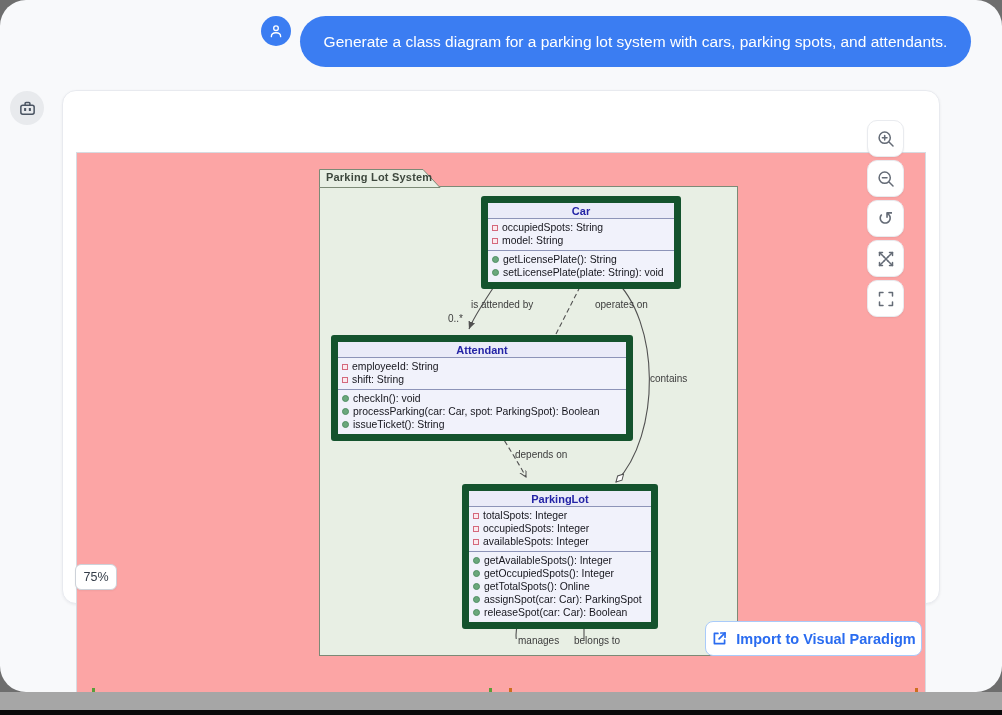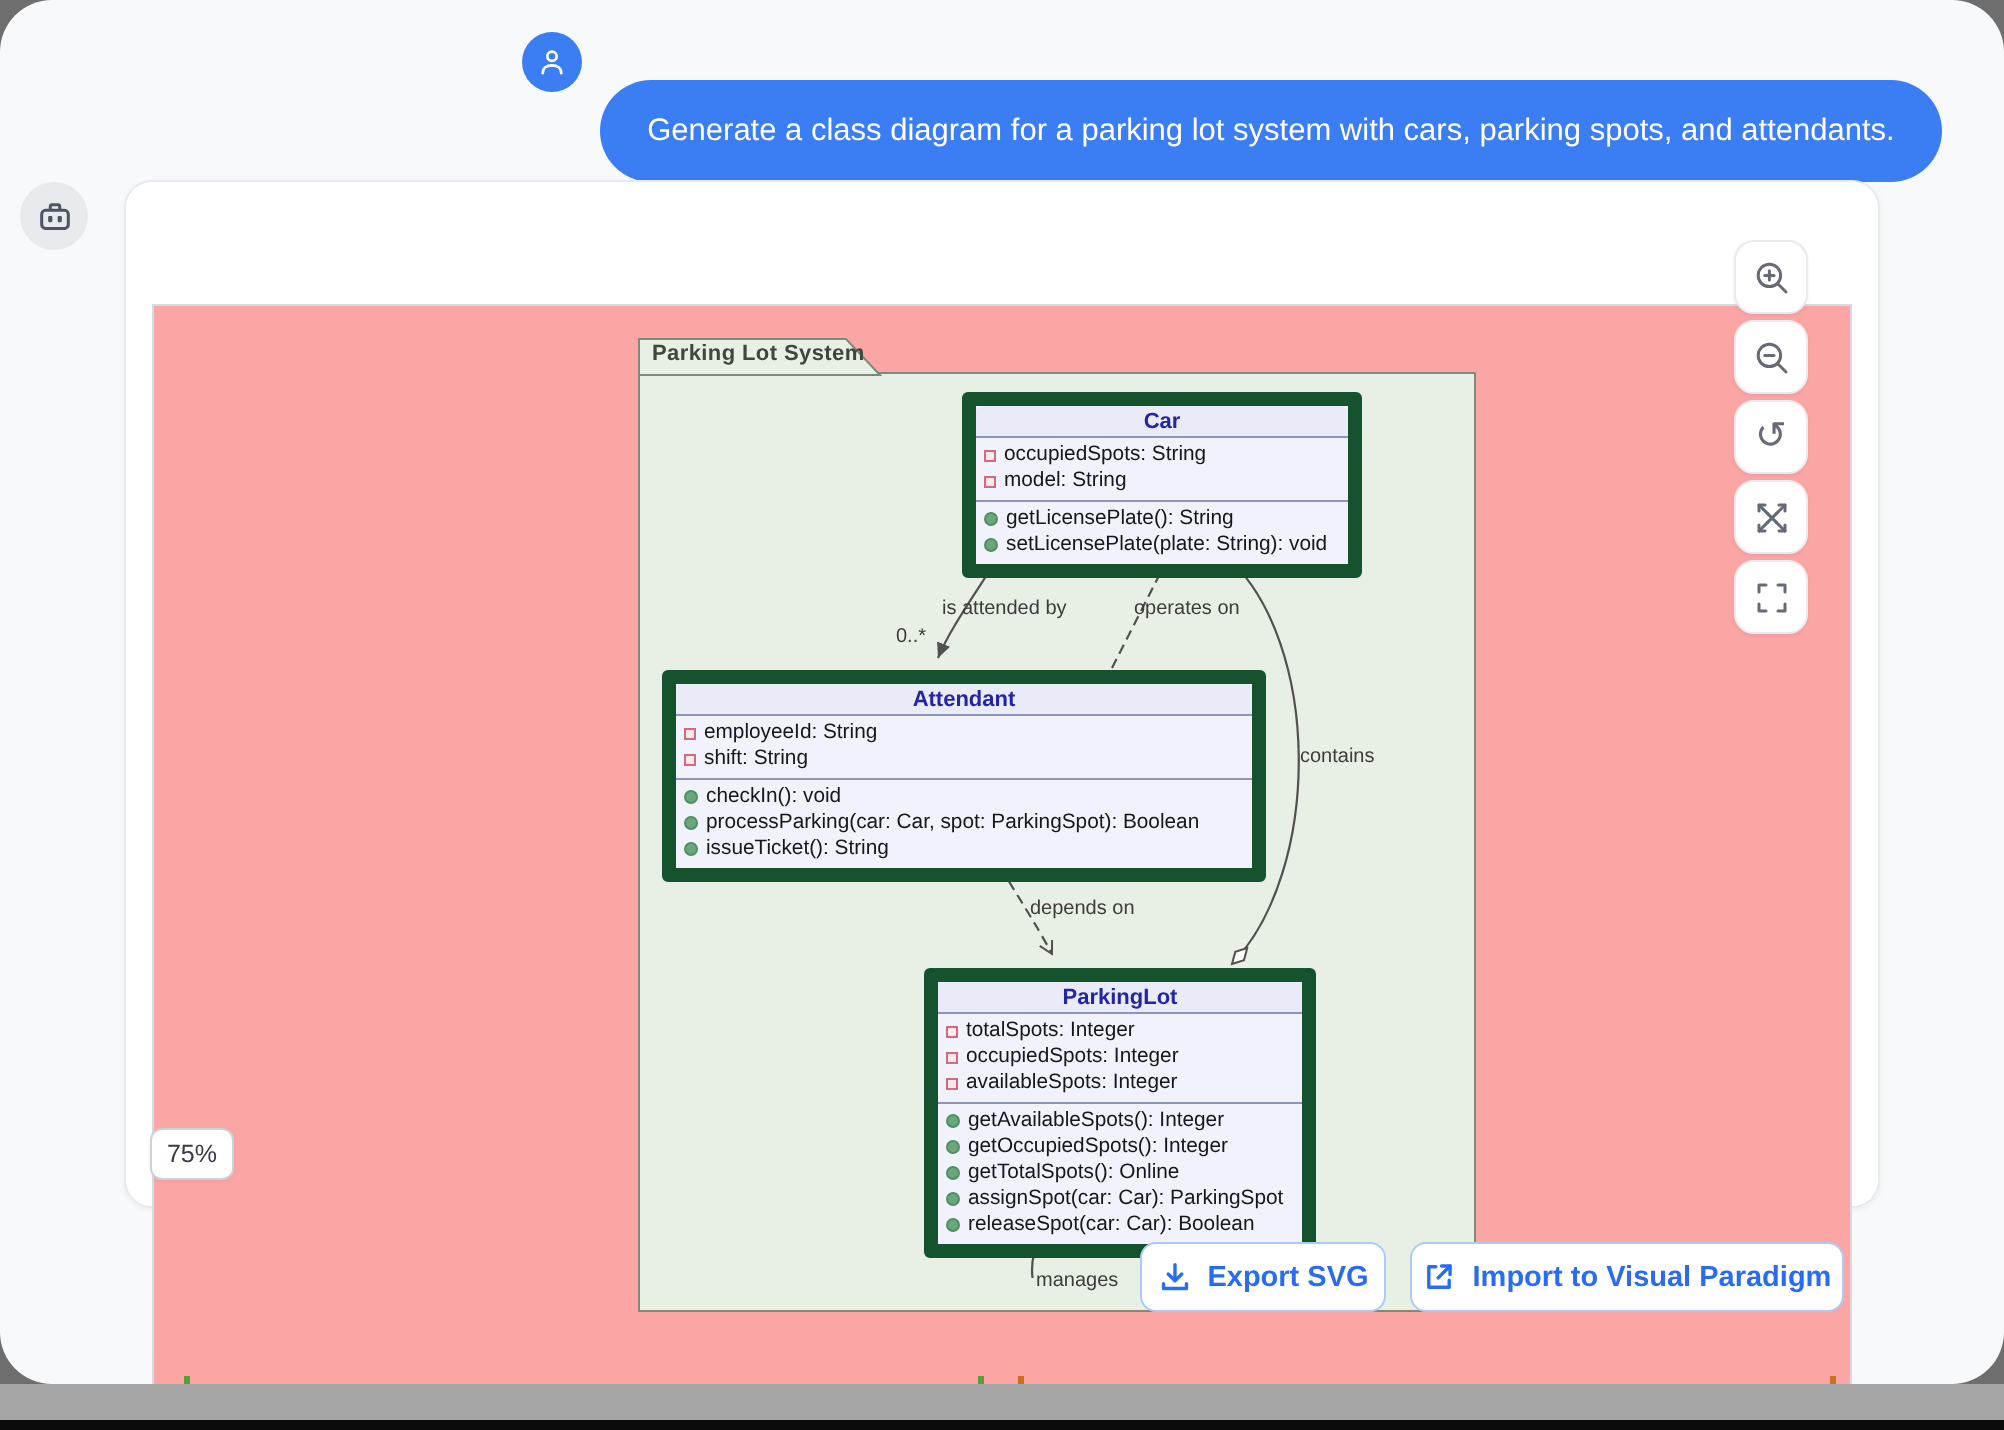--- a/index.html
+++ b/index.html
@@ -10,21 +10,21 @@
   .window { position:absolute; left:0; top:0; width:1002px; height:692px;
             background:#f8f9fb; border-radius:26px; overflow:hidden; }
   .bottom-strip { position:absolute; left:0; top:692px; width:1002px; height:18px; background:#a6a6a6; }
   .black-bar { position:absolute; left:0; top:710px; width:1002px; height:5px; background:#0a0a0a; }
   .tick { position:absolute; top:688px; width:3px; height:4px; }
 
   
   .user-avatar { position:absolute; left:261px; top:16px; width:30px; height:30px;
                  border-radius:50%; background:#3b7df2; display:flex; align-items:center; justify-content:center; }
   .bubble { position:absolute; left:300px; top:16px; width:671px; height:51px; background:#3b7df2;
-            border-radius:26px; color:#fff; font-size:15.5px; display:flex; align-items:center; justify-content:center;margin-top:24px; }
+            border-radius:26px; color:#fff; font-size:15.5px; display:flex; align-items:center; justify-content:center; }
 
   .ai-avatar { position:absolute; left:10px; top:91px; width:34px; height:34px; border-radius:50%;
                background:#e8eaed; display:flex; align-items:center; justify-content:center; }
 
   
   .canvas-card { position:absolute; left:62px; top:90px; width:878px; height:514px; background:#fff;
                  border:1px solid #e8eaef; border-radius:14px; box-shadow:0 1px 3px rgba(16,24,40,.06); }
   .viewport { position:absolute; left:13px; top:13px; width:850px; height:592px; background:#fca5a5;
               border:1px solid #d7dbe1; overflow:hidden;margin-top:48px; }
 
@@ -126,21 +126,21 @@
             <path d="M425,121 C412,142 398,161 392,176" marker-end="url(#mFill)"></path>
             <path d="M479,181 L508,124" stroke-dasharray="5,3" marker-end="url(#mOpen)"></path>
             <path d="M539,329 C584,282 584,168 536,125" marker-start="url(#mDiamond)" marker-end="url(#mOpen)"></path>
             <path d="M419,274 C430,292 441,309 449,324" stroke-dasharray="5,3" marker-end="url(#mOpen)"></path>
             <path d="M444,464 C436,478 438,492 447,506" marker-start="url(#mDiamond)"></path>
             <path d="M507,506 L507,464" marker-end="url(#mOpen)"></path>
           </g>
         </svg>
 
         <div class="edge-label" style="left:394px; top:146px;">is attended by</div>
-        <div class="edge-label" style="left:490px; top:146px;">operates on</div>
+        <div class="edge-label" style="left:518px; top:146px;">operates on</div>
         <div class="edge-label" style="left:371px; top:160px;">0..*</div>
         <div class="edge-label" style="left:573px; top:220px;">contains</div>
         <div class="edge-label" style="left:438px; top:296px;">depends on</div>
         <div class="edge-label" style="left:441px; top:482px;">manages</div>
         <div class="edge-label" style="left:497px; top:482px;">belongs to</div>
 
         <div class="uml-class" style="left:404px; top:43px; width:200px;">
           <div class="uml-title">Car</div>
           <div class="uml-section attrs">
             <div class="uml-row">
@@ -274,28 +274,20 @@
         <svg width="20" height="20" viewBox="0 0 20 20">
           <polyline points="3.5,7 3.5,3.5 7,3.5"></polyline>
             <polyline points="13,3.5 16.5,3.5 16.5,7"></polyline>
           <polyline points="16.5,13 16.5,16.5 13,16.5"></polyline>
             <polyline points="7,16.5 3.5,16.5 3.5,13"></polyline>
         </svg>
       </div>
     </div>
 
 
-    <div class="footer-btn btn-export">
-      <svg width="17" height="17" viewBox="0 0 16 16">
-        <path d="M8,2.2 V9.4"></path>
-          <path d="M4.8,6.6 L8,9.8 L11.2,6.6"></path>
-          <path d="M2.6,11.2 V13.4 H13.4 V11.2"></path>
-      </svg>
-      <span>Export SVG</span>
-    </div>
     <div class="footer-btn btn-import">
       <svg width="17" height="17" viewBox="0 0 16 16">
         <path d="M6.5,3.2 H3.2 V12.8 H12.8 V9.5"></path>
           <path d="M9.2,2.8 H13.2 V6.8"></path>
           <path d="M13.2,2.8 L7.6,8.4"></path>
       </svg>
       <span>Import to Visual Paradigm</span>
     </div>
 
   </div>

